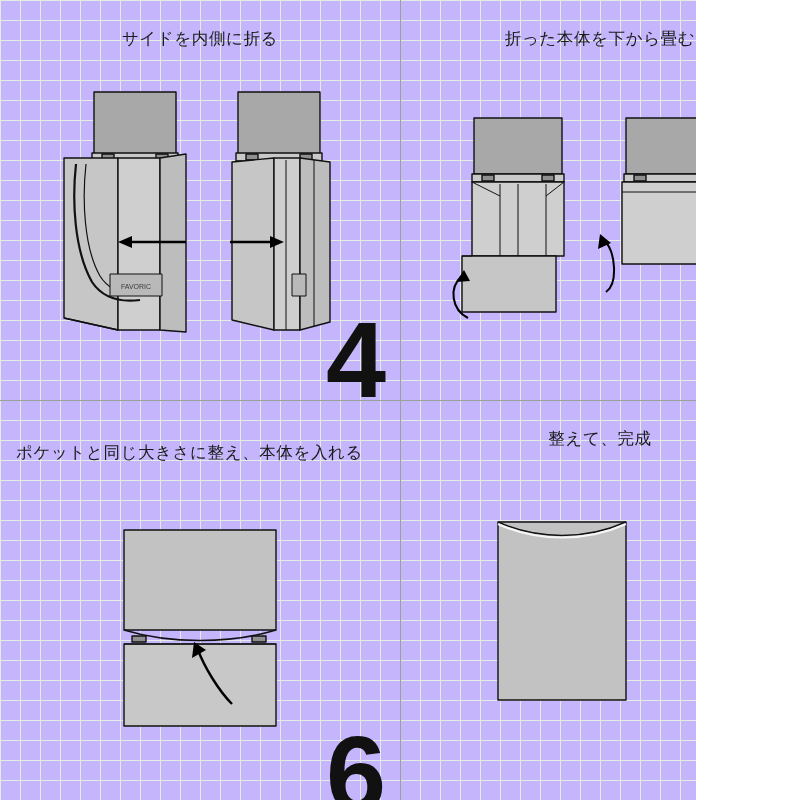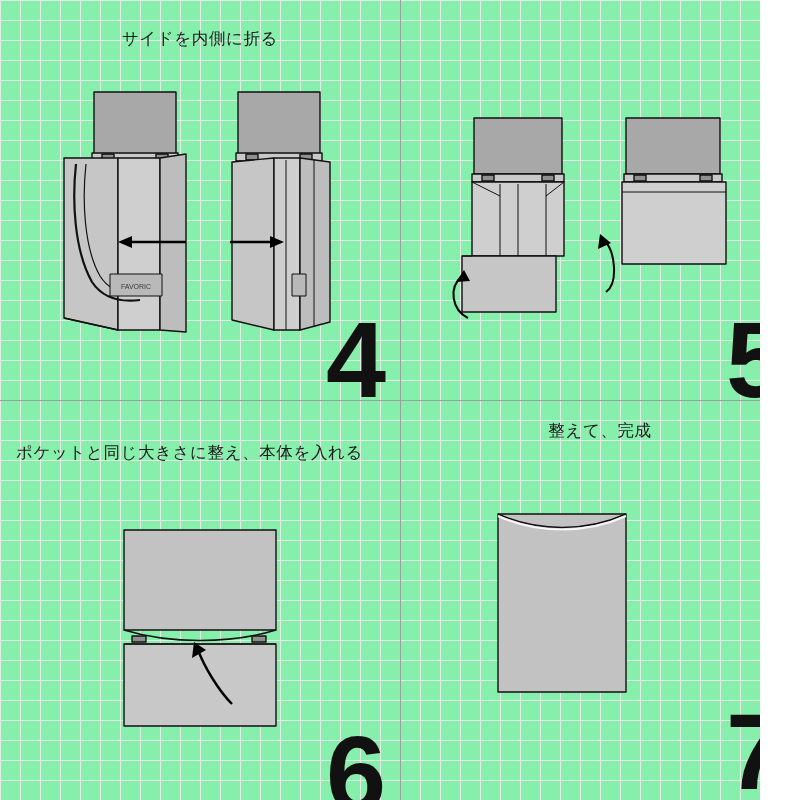--- a/index.html
+++ b/index.html
@@ -2,23 +2,23 @@
 <html><head>
 <meta charset="utf-8">
 <style>
   html, body {
     margin: 0;
     padding: 0;
     background: #ffffff;
   }
   #page {
     position: relative;
-    width: 760px;
+    width: 696px;
     height: 800px;
-    background: #86efac;
+    background: #c4b5fd;
     font-family: "Liberation Sans", sans-serif;
     overflow: hidden;
   }
   
   #grid {
     position: absolute;
     left: 0; top: 0;
     width: 800px; height: 800px;
     background-image:
       linear-gradient(to right, #e4ece4 1px, transparent 1px),
@@ -33,21 +33,21 @@
   }
   .panel {
     position: absolute;
     width: 400px;
     height: 400px;
     box-sizing: border-box;
   }
   .panel.tl { left: 0;   top: 0; }
   .panel.tr { left: 400px; top: 0; }
   .panel.bl { left: 0;   top: 400px; margin-top: 14px; }
-  .panel.br { left: 400px; top: 392px; }
+  .panel.br { left: 400px; top: 400px; }
 
   
   .divider-v {
     position: absolute;
     left: 400px; top: 0;
     width: 1px; height: 800px;
     background: #9aa39a;
   }
   .divider-h {
     position: absolute;
@@ -155,20 +155,21 @@
             <line x1="230" y1="242" x2="278" y2="242"></line>
             <polygon points="284,242 270,236 270,248" fill="#000" stroke="none"></polygon>
           </g>
         </g>
       </svg>
 
       <div class="stepnum">4</div>
     </div>
 
     <div class="panel tr">
+      <div class="caption">折った本体を下から畳む</div>
 
       <svg class="art" viewBox="0 0 400 400">
         <g stroke="#111" stroke-width="1.4" stroke-linejoin="round" fill="none">
 
           <rect x="74" y="118" width="88" height="56" fill="#a8a8a8"></rect>
           <rect x="72" y="174" width="92" height="8" fill="#c9c9c9"></rect>
           <rect x="82" y="175" width="12" height="6" fill="#8f8f8f"></rect>
           <rect x="142" y="175" width="12" height="6" fill="#8f8f8f"></rect>
 
           <polygon points="72,182 164,182 164,256 72,256" fill="#cfcfcf"></polygon>

